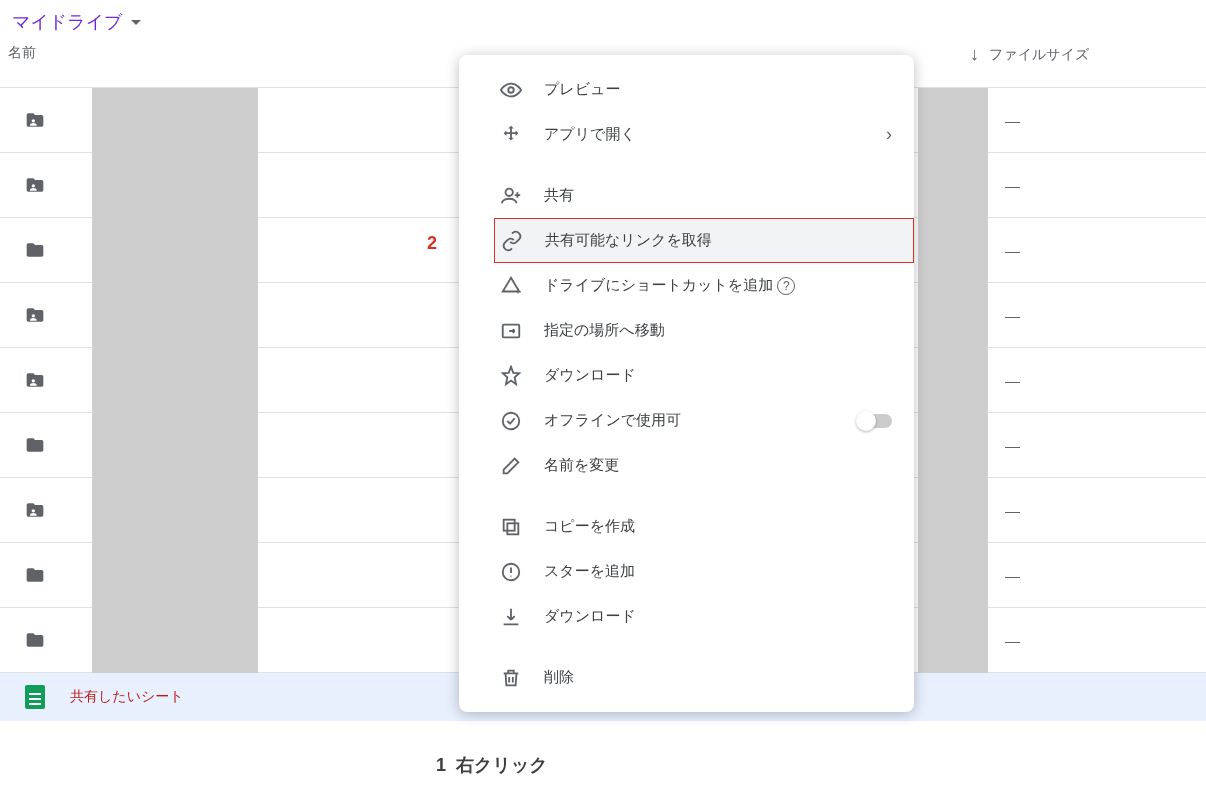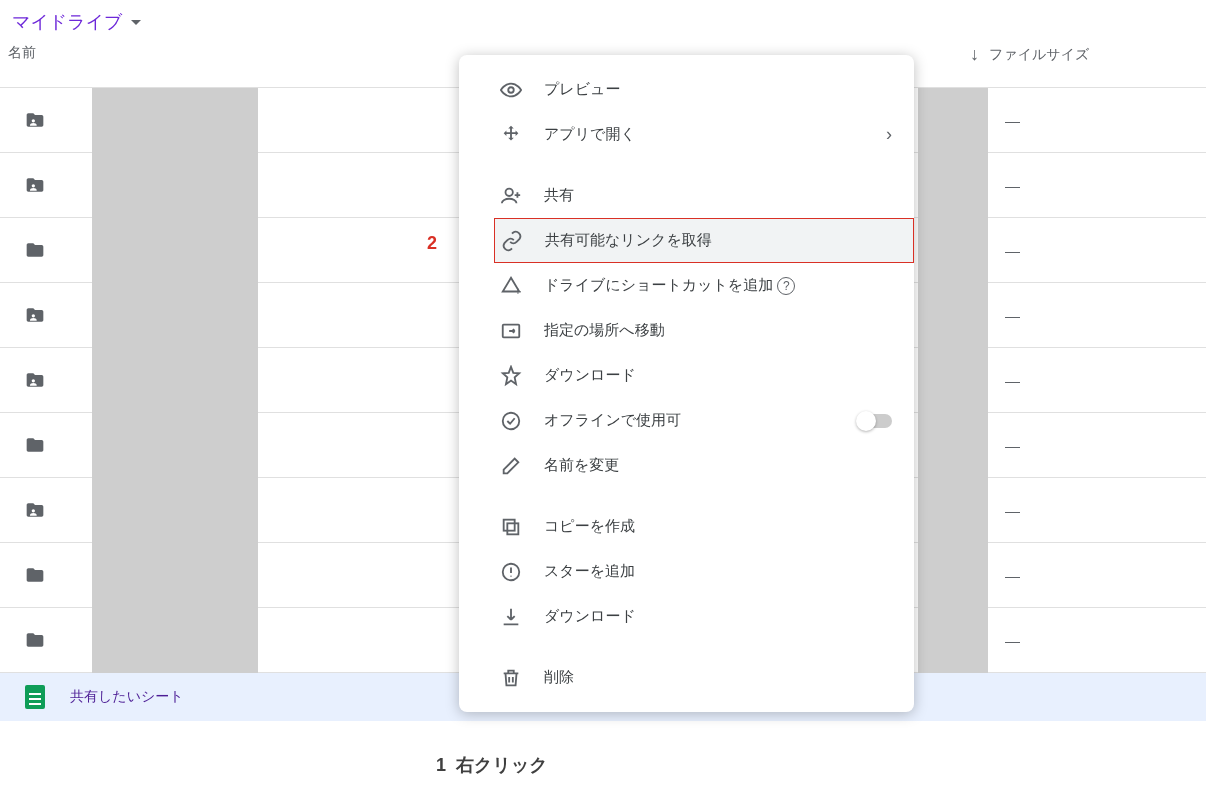--- a/index.html
+++ b/index.html
@@ -22,21 +22,21 @@
 .file-row .size-cell { padding-left: 15px; color: #5f6368; font-size: 15px; }
 .thumb-strip { position: absolute; top: 44px; left: 92px; width: 166px; height: 585px; background: #cecece; }
 .thumb-strip2 { position: absolute; top: 44px; left: 918px; width: 70px; height: 585px; background: #cecece; }
 
 .folder-icon, .shared-folder-icon { width: 24px; height: 20px; fill: #5f6368; }
 
 .selected-row { display: flex; align-items: center; height: 48px; background: #e8f0fe; color: #1967d2; position: relative; }
 .selected-row .sheet-icon-box { width: 70px; display: flex; justify-content: center; align-items: center; }
 .sheet-icon { width: 20px; height: 24px; background: #0f9d58; border-radius: 2px; position: relative; }
 .sheet-icon::before { content: ""; position: absolute; top: 8px; left: 4px; right: 4px; bottom: 4px; background: linear-gradient(#fff 0 2px, transparent 2px 5px, #fff 5px 7px, transparent 7px 10px, #fff 10px 12px, transparent 12px); }
-.selected-row .sheet-name { font-size: 14px; color: #4c1d95; }
+.selected-row .sheet-name { font-size: 14px; color: #b91c1c; }
 .selected-row .date1 { position: absolute; left: 800px; font-size: 14px; color: #1967d2; }
 
 .annot-1 { position: absolute; left: 436px; top: 753px; color: #404040; font-size: 18px; font-weight: bold; z-index: 10; }
 .annot-2 { position: absolute; left: 427px; top: 233px; color: #d93025; font-size: 18px; font-weight: bold; z-index: 30; }
 
 .context-menu { position: absolute; left: 459px; top: 55px; width: 455px; background: #fff; border-radius: 8px; box-shadow: 0 2px 14px rgba(0,0,0,0.25); padding: 12px 0; z-index: 20; }
 .menu-item { display: flex; align-items: center; height: 45px; padding: 0 6px; cursor: pointer; position: relative; margin-left: 35px; }
 .menu-item .mi-icon { width: 44px; display: flex; align-items: center; color: #5f6368; }
 .menu-item .mi-label { font-size: 15px; color: #3c4043; }
 .menu-item .mi-chevron { position: absolute; right: 22px; color: #5f6368; font-size: 18px; }

